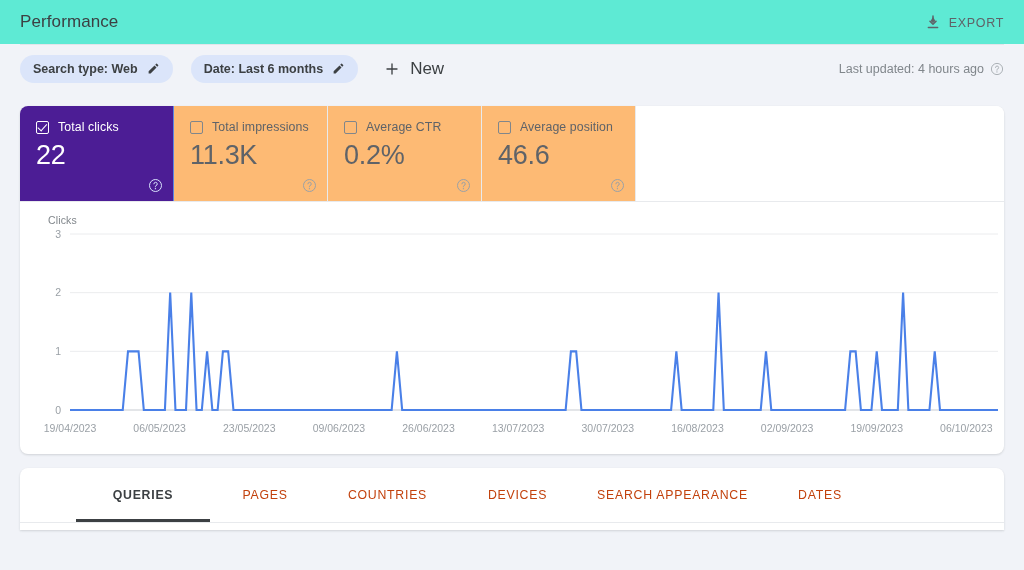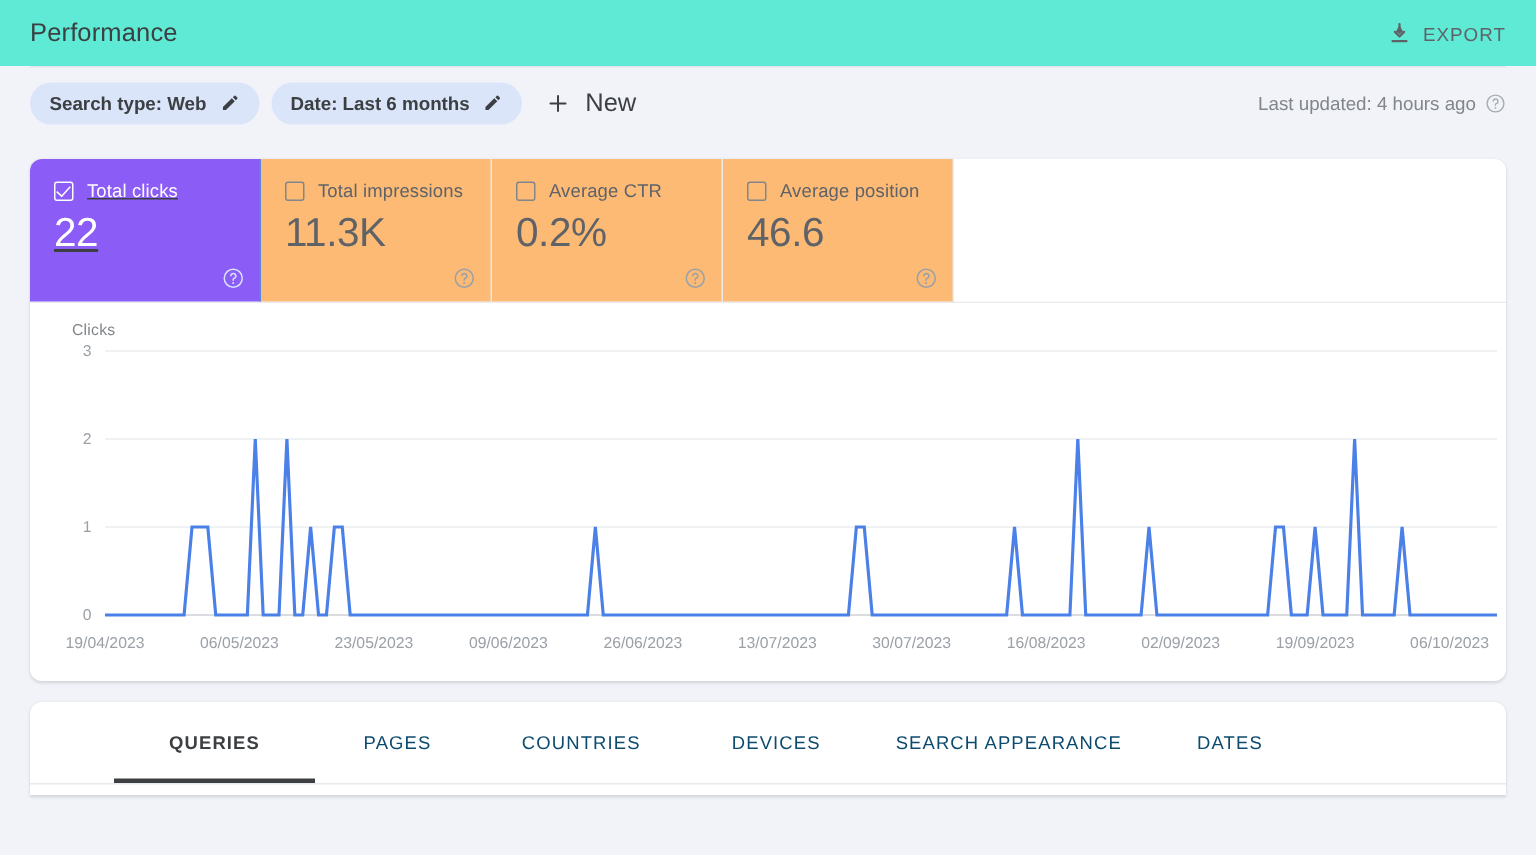--- a/index.html
+++ b/index.html
@@ -50,21 +50,21 @@
     background: #e2e5ea;
     margin: 0 20px;
   }
 
   
   .filterbar {
     height: 47px;
     display: flex;
     align-items: center;
     padding: 0 20px;
-    gap: 8px;
+    gap: 18px;
   }
   .chip {
     display: inline-flex;
     align-items: center;
     gap: 9px;
     background: #dbe5fa;
     border-radius: 16px;
     height: 28px;
     padding: 0 13px;
     font-size: 12.5px;
@@ -112,23 +112,22 @@
   }
   .metric {
     width: 154px;
     padding: 14px 16px 0 16px;
     position: relative;
     border-right: 1px solid #e8eaed;
     cursor: pointer;
     background: #fdba74;
   }
   .metric.active {
-    background: #8b5cf6;
+    background: #4c1d95;
     border-right-color: #5b87e0;
-    text-decoration: underline;
   }
   .metric-top {
     display: flex;
     align-items: center;
     gap: 9px;
   }
   .cbox {
     width: 13px; height: 13px;
     border: 1.6px solid #80868b;
     border-radius: 2px;
@@ -214,21 +213,21 @@
   }
   .tabs {
     display: flex;
     height: 54px;
     align-items: center;
     padding-left: 56px;
   }
   .tab {
     font-size: 12.3px;
     letter-spacing: .75px;
-    color: #0c4a6e;
+    color: #c2410c;
     height: 54px;
     line-height: 54px;
     text-align: center;
     cursor: pointer;
     position: relative;
     flex: 0 0 auto;
   }
   .tab.active { color: #3c4043; font-weight: 700; }
   .tab.active::after {
     content: "";

